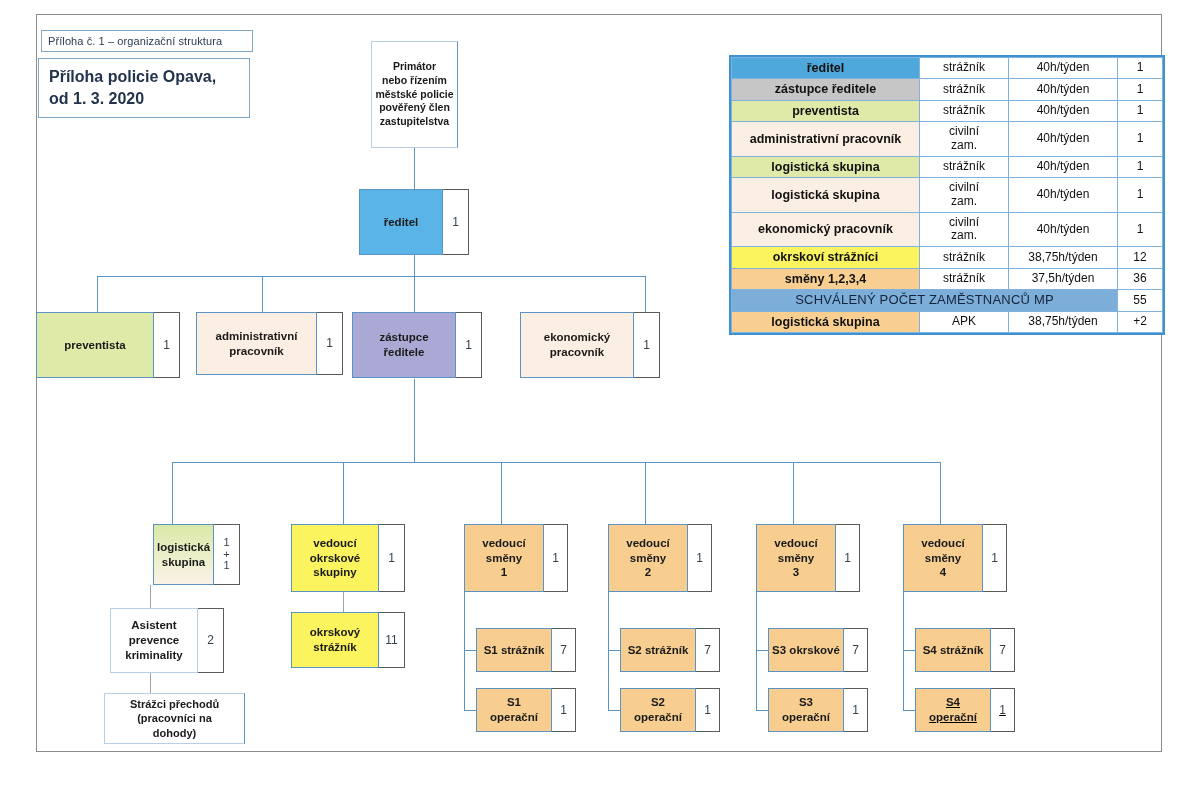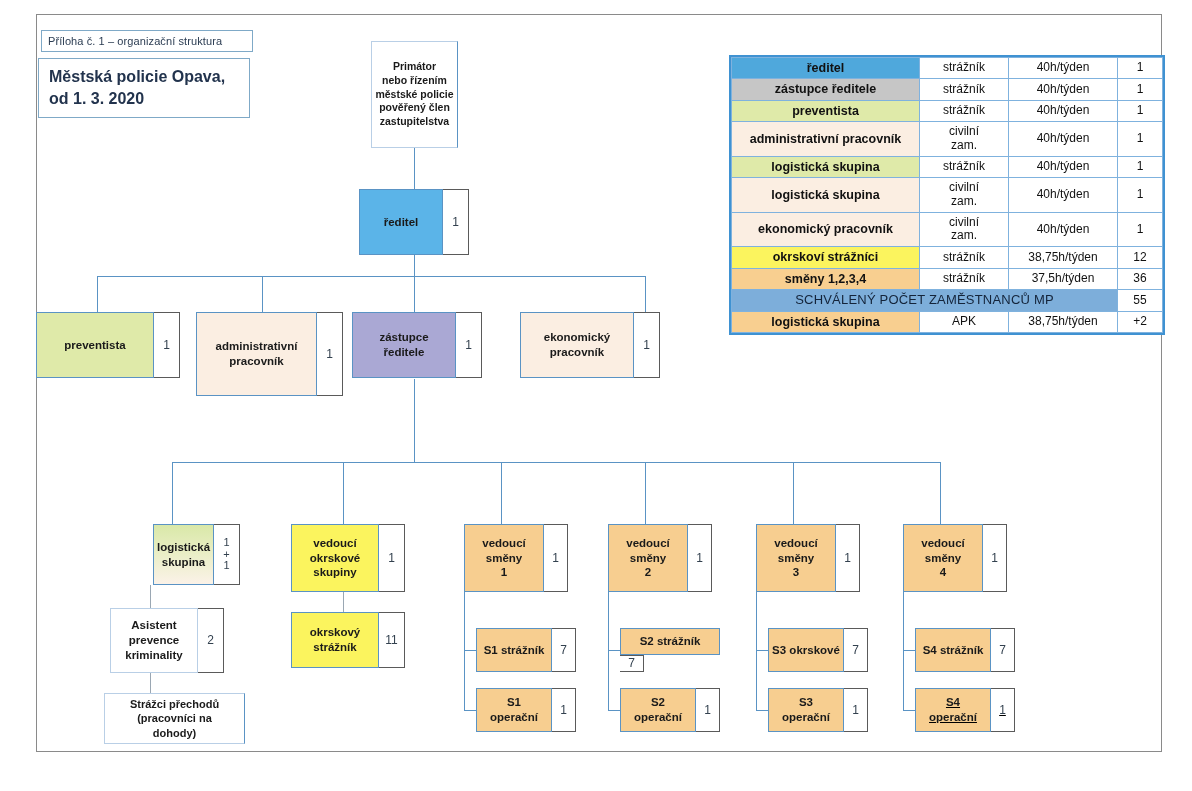--- a/index.html
+++ b/index.html
@@ -95,21 +95,21 @@
 <body>
 
 <div id="stage">
 
   <div class="page-frame"></div>
 
   <div class="caption-box">
     <span>Příloha č. 1 – organizační struktura</span>
   </div>
   <div class="title-box">
-    <span>Městská policie Opava,</span>
+    <span>Příloha policie Opava,</span>
     <span>od 1. 3. 2020</span>
   </div>
 
   <div class="ln lnv" style="left:414px;top:148px;height:41px;"></div>
 
   <div class="ln lnv" style="left:414px;top:255px;height:22px;"></div>
   <div class="ln lnh" style="left:97px;top:276px;width:549px;"></div>
   <div class="ln lnv" style="left:97px;top:276px;height:36px;"></div>
   <div class="ln lnv" style="left:262px;top:276px;height:36px;"></div>
   <div class="ln lnv" style="left:414px;top:276px;height:36px;"></div>
@@ -156,21 +156,21 @@
   <div class="node" style="left:359px;top:189px;width:110px;height:66px;">
     <div class="body f-blue">ředitel</div>
     <div class="cnt" style="width:26px;">1</div>
   </div>
 
   <div class="node" style="left:36px;top:312px;width:144px;height:66px;">
     <div class="body f-green">preventista</div>
     <div class="cnt" style="width:26px;">1</div>
   </div>
 
-  <div class="node" style="left:196px;top:312px;width:147px;height:84px;">
+  <div class="node" style="left:196px;top:312px;width:147px;height:63px;">
     <div class="body f-peach" style="white-space:pre-line;">administrativní
 pracovník</div>
     <div class="cnt" style="width:26px;">1</div>
   </div>
 
   <div class="node" style="left:352px;top:312px;width:130px;height:66px;">
     <div class="body f-purple" style="white-space:pre-line;">zástupce
 ředitele</div>
     <div class="cnt" style="width:26px;">1</div>
   </div>
@@ -230,21 +230,21 @@
 operační</div>
     <div class="cnt" style="width:24px;">1</div>
   </div>
 
   <div class="node" style="left:608px;top:524px;width:104px;height:68px;">
     <div class="body f-orange" style="white-space:pre-line;">vedoucí
 směny
 2</div>
     <div class="cnt" style="width:24px;">1</div>
   </div>
-  <div class="node" style="left:620px;top:628px;width:100px;height:44px;flex-direction:column;">
+  <div class="node" style="left:620px;top:628px;width:100px;height:44px;">
     <div class="body f-orange">S2 strážník</div>
     <div class="cnt" style="width:24px;">7</div>
   </div>
   <div class="node" style="left:620px;top:688px;width:100px;height:44px;">
     <div class="body f-orange" style="white-space:pre-line;">S2
 operační</div>
     <div class="cnt" style="width:24px;">1</div>
   </div>
 
   <div class="node" style="left:756px;top:524px;width:104px;height:68px;">

